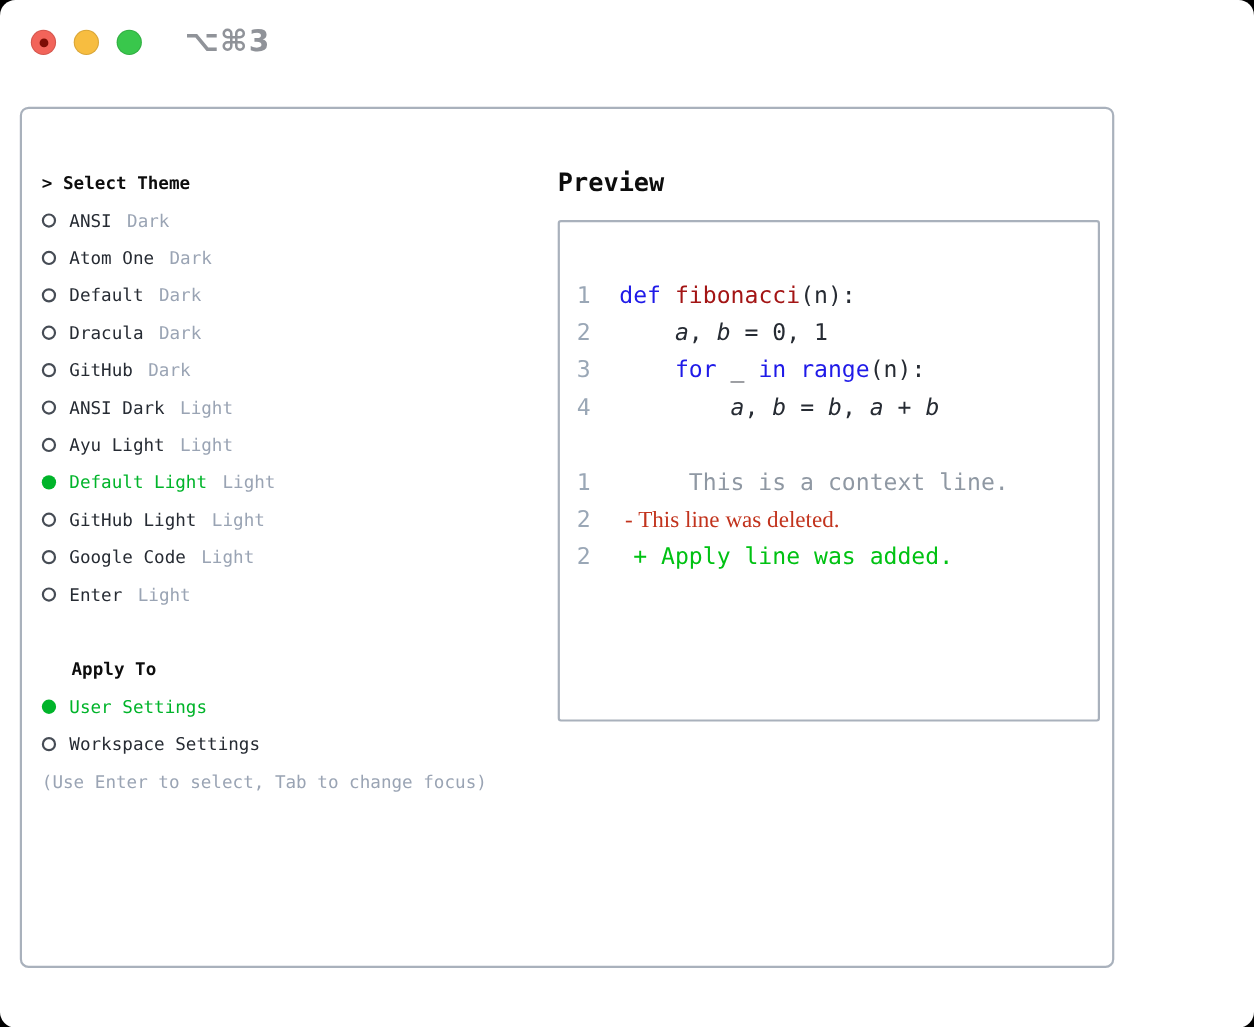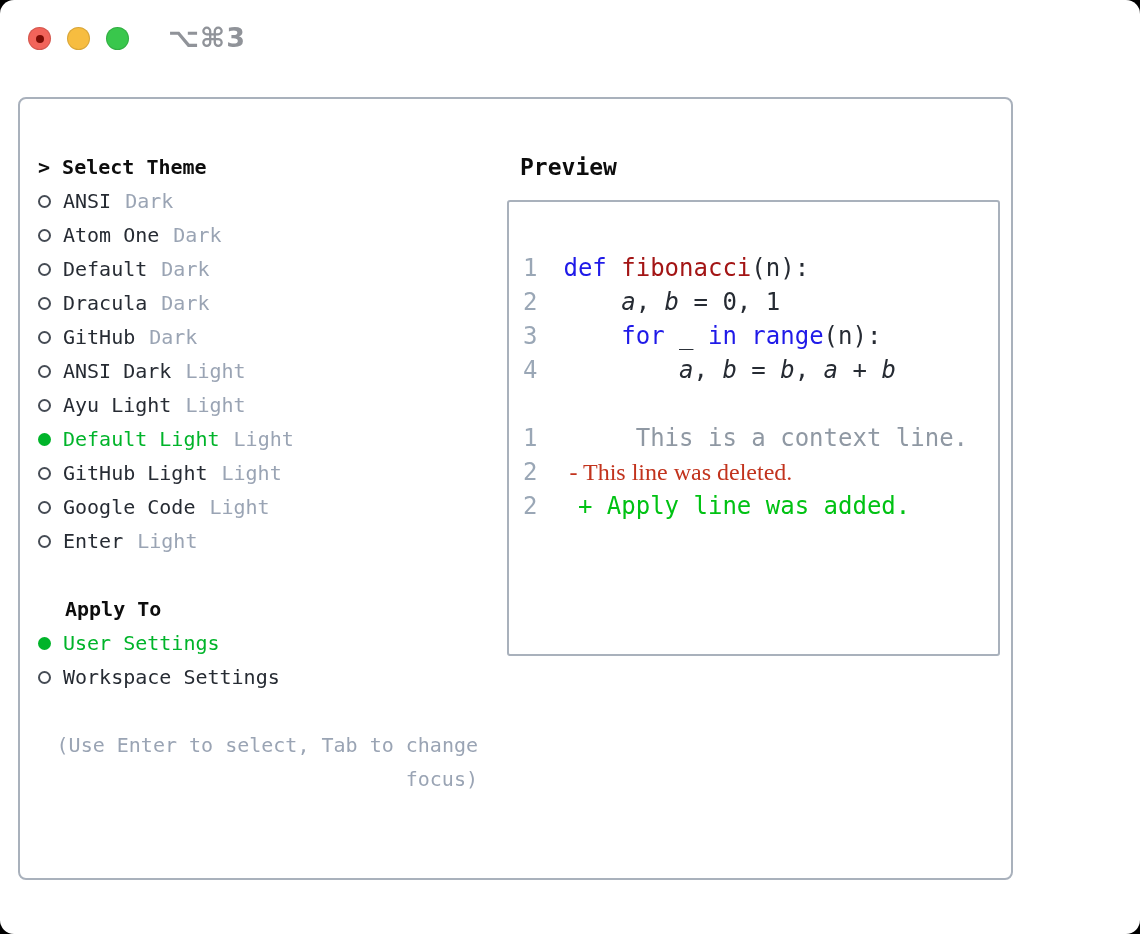--- a/index.html
+++ b/index.html
@@ -18,42 +18,42 @@
   .tl .dot  { position:absolute; left:7.5px; top:7.5px; width:8px; height:8px; border-radius:50%;
               background:var(--traffic-red-dot); }
   .wintitle { position:absolute; left:168px; top:22px; font-family:"DejaVu Sans", sans-serif;
               font-size:27px; font-weight:600; color:var(--title); letter-spacing:1px; }
 
   
   .panel { position:absolute; left:18px; top:97px; width:991px; height:779px;
            border:2px solid var(--border); border-radius:8px; background:#fff; }
 
   
-  .left-col { position:absolute; left:18px; top:51px; width:450px; font-size:20px; line-height:34px; }
+  .left-col { position:absolute; left:18px; top:51px; width:450px; font-size:16px; line-height:34px; }
   .row { height:34px; white-space:pre; color:var(--text); }
   .list-header, .apply-header, .preview-header { font-weight:bold; color:var(--heading); }
   .cursor { font-weight:bold; color:var(--heading); }
   .indent { padding-left:27px; display:block; }
   .marker { display:inline-block; width:13px; height:13px; border-radius:50%;
             border:2px solid var(--circle); box-sizing:border-box; margin-right:12px;
             transform:translateY(-1px); vertical-align:middle; }
   .marker.sel { border:none; background:var(--selected-green); }
   .item-name { color:var(--text); }
   .item-name.sel { color:var(--selected-green); }
   .tag { color:var(--muted); margin-left:14px; }
   .apply-header { margin-top:34px; }
-  .hint { margin-top:34px; color:var(--muted); white-space:normal; width:440px;text-align:right; }
+  .hint { color:var(--muted); white-space:normal; width:440px; }
 
   
   .right-col { position:absolute; left:482px; top:51px; font-size:23px; line-height:34px; }
-  .preview-header { margin-left:18px; }
+  .preview-header { margin-left:5px; }
   .preview-box { margin-top:16px; margin-left:5px; width:475px; height:403px;
                  border:2px solid var(--border); border-radius:3px; background:#fff;
                  padding:49px 0 0 14px; box-sizing:content-box; overflow:hidden; }
-  .code-line { height:34px; white-space:pre; font-size:24px; color:var(--text); }
+  .code-line { height:34px; white-space:pre; font-size:21px; color:var(--text); }
   .ln { display:inline-block; min-width:14px; text-align:right; margin-right:26px;
         color:var(--line-number); }
   .kw { color:var(--keyword); }
   .fn { color:var(--function); }
   .v  { font-style:italic; color:var(--text); }
   .ctx { color:var(--diff-context); }
   .del { color:var(--diff-deleted);font-family:Liberation Serif, serif; }
   .add { color:var(--diff-added); }
 </style>
 </head>

